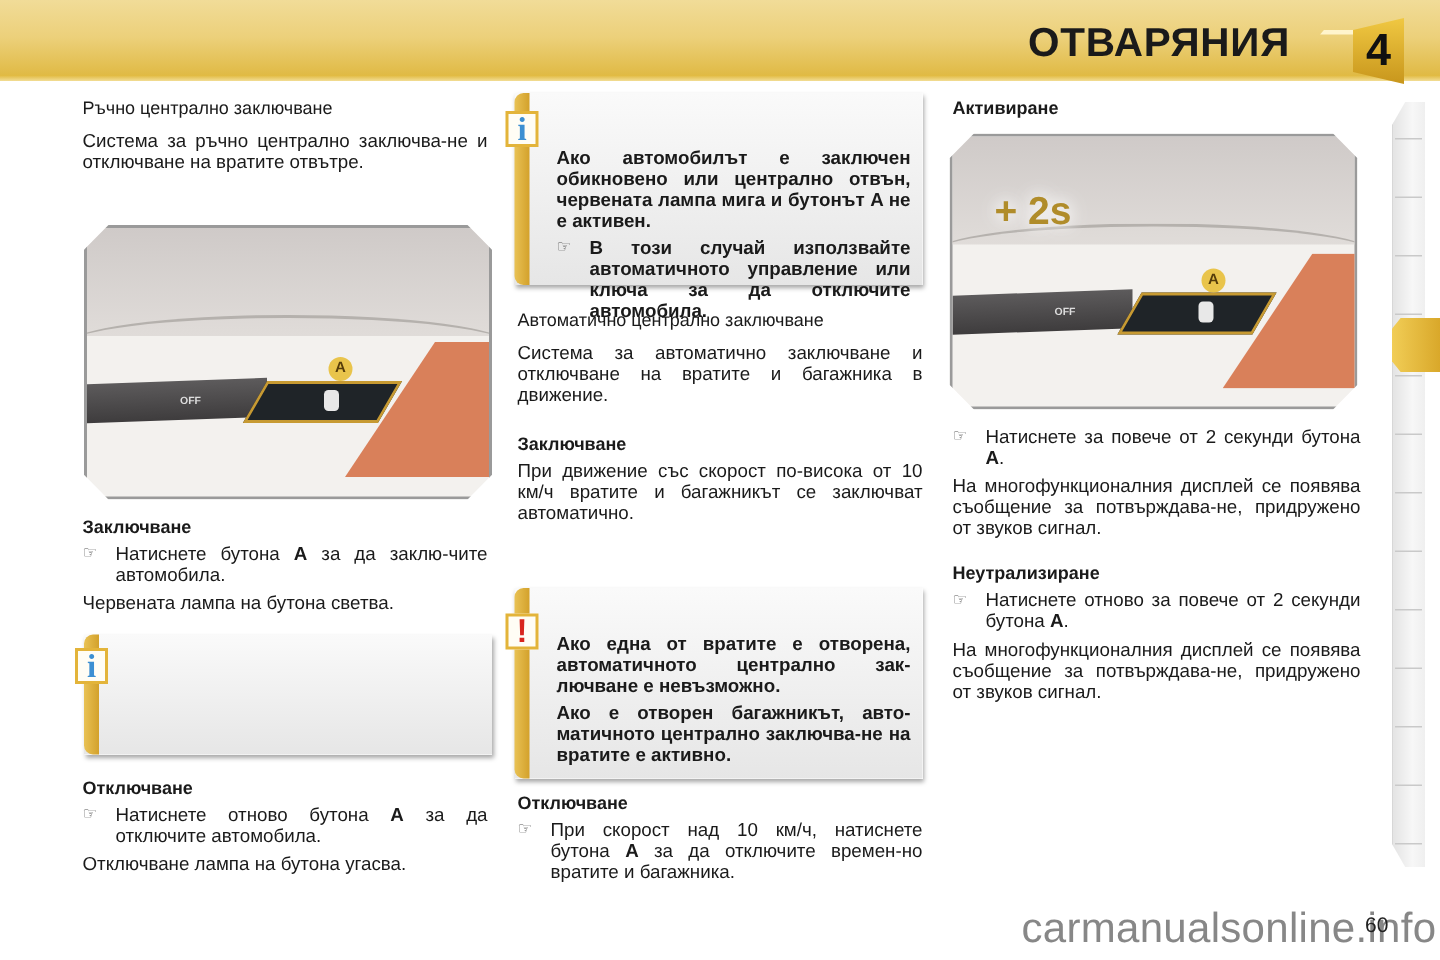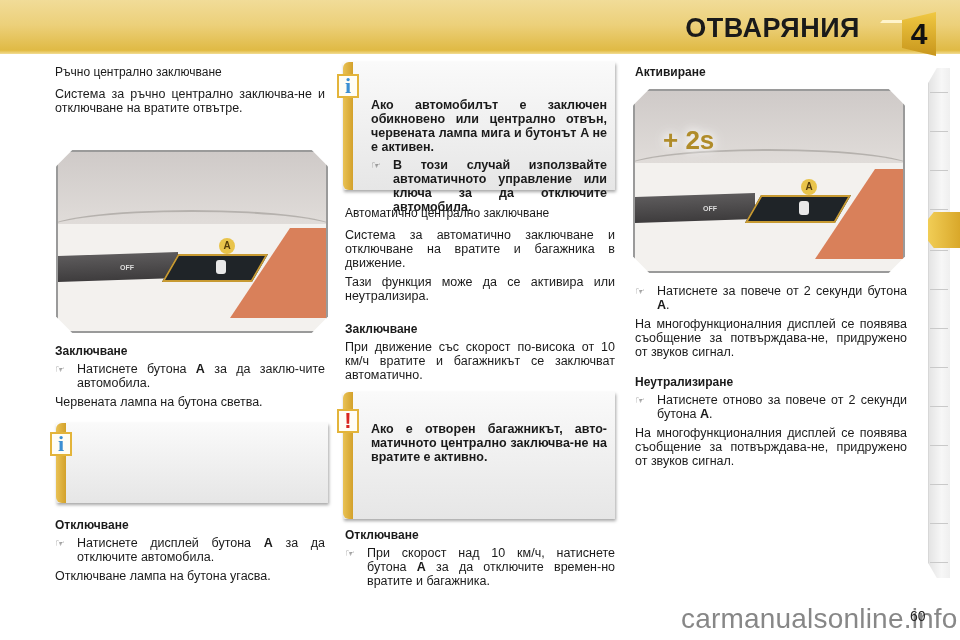--- a/index.html
+++ b/index.html
@@ -150,50 +150,50 @@
 
 <div class="callout" style="left:56px; top:423px; width:272px; height:80px;">
   <div class="spine"></div>
   <div class="icon info" style="top:9px;">i</div>
 </div>
 
 <div class="col" style="left:55px; top:518px; width:270px;">
   <div class="h2">Отключване</div>
   <div class="bullet">
     <span class="hand">☞</span>
-    <span class="btxt"><span>Натиснете дисплей бутона </span><b class="A">A</b><span> за да отключите автомобила.</span></span>
+    <span class="btxt"><span>Натиснете отново бутона </span><b class="A">A</b><span> за да отключите автомобила.</span></span>
   </div>
   <div class="p">Отключване лампа на бутона угасва.</div>
 </div>
 
 <div class="callout" style="left:343px; top:62px; width:272px; height:128px;">
   <div class="spine"></div>
   <div class="icon info" style="top:12px;">i</div>
   <div class="body" style="left:28px; top:12px; width:236px;margin-top:24px;">
     <div class="p" style="text-align:justify;"><span>Ако автомобилът е заключен обикновено или централно отвън, червената лампа мига и бутонът </span><span>A</span><span> не е активен.</span></div>
     <div class="bullet">
       <span class="hand">☞</span>
       <span class="btxt">В този случай използвайте автоматичното управление или ключа за да отключите автомобила.</span>
     </div>
   </div>
 </div>
 
 <div class="col" style="left:345px; top:205px; width:270px;">
   <div class="h1">Автоматично централно заключване</div>
   <div class="p">Система за автоматично заключване и отключване на вратите и багажника в движение.</div>
-  <div class="p">Тази функция може да се активира или неутрализира.</div>
   <div style="height:14px"></div>
   <div class="h2">Заключване</div>
   <div class="p">При движение със скорост по-висока от 10 км/ч вратите и багажникът се заключват автоматично.</div>
 </div>
 
 <div class="callout" style="left:343px; top:392px; width:272px; height:127px;">
   <div class="spine"></div>
   <div class="icon warn" style="top:17px;">!</div>
   <div class="body" style="left:28px; top:30px; width:236px;">
+    <div class="p">Ако една от вратите е отворена, автоматичното централно зак-лючване е невъзможно.</div>
     <div class="p">Ако е отворен багажникът, авто-матичното централно заключва-не на вратите е активно.</div>
   </div>
 </div>
 
 <div class="col" style="left:345px; top:528px; width:270px;">
   <div class="h2">Отключване</div>
   <div class="bullet">
     <span class="hand">☞</span>
     <span class="btxt"><span>При скорост над 10 км/ч, натиснете бутона </span><b class="A">A</b><span> за да отключите времен-но вратите и багажника.</span></span>
   </div>

